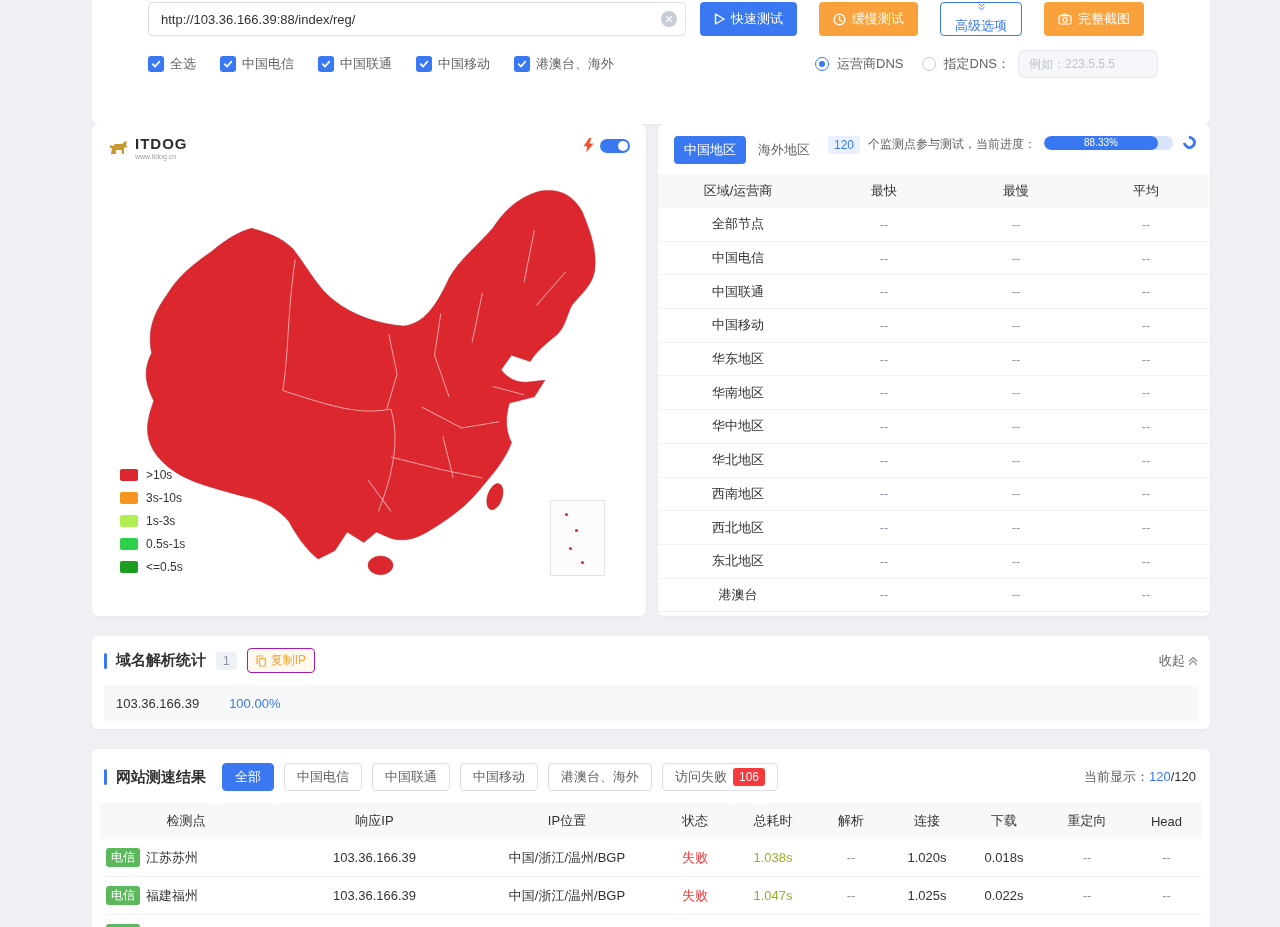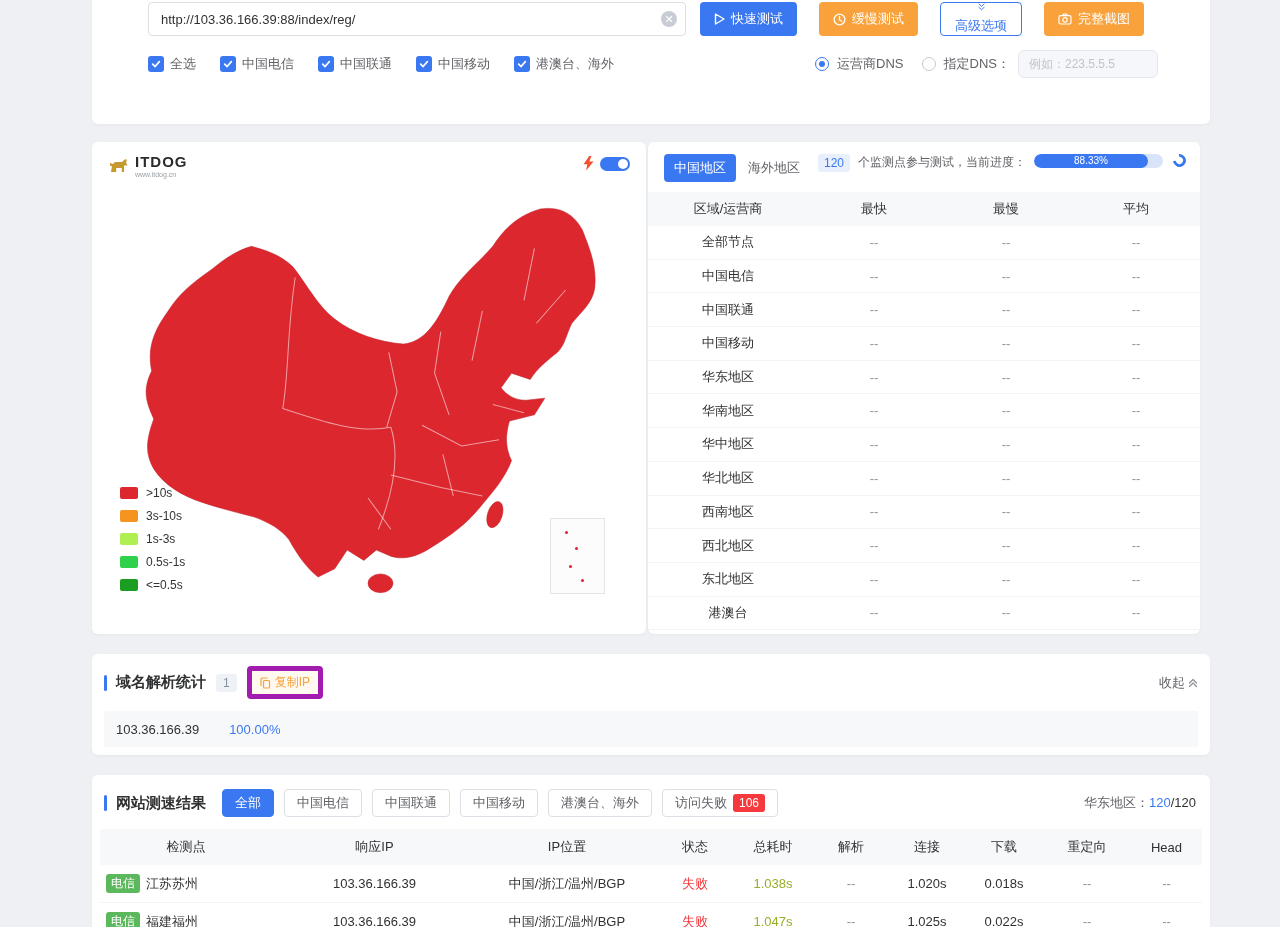--- a/index.html
+++ b/index.html
@@ -46,21 +46,21 @@
   .radio { width:14px; height:14px; border-radius:50%; border:1px solid #c6cad2; display:inline-block; position:relative; background:#fff; }
   .radio.on { border-color:#3a78f2; }
   .radio.on::after { content:""; position:absolute; left:3px; top:3px; width:6px; height:6px; border-radius:50%; background:#3a78f2; }
   .dns-input {
     width:140px; height:28px; background:#f5f7fa; border:1px solid #e4e7ed; border-radius:6px;
     padding:0 10px; font-size:12px; color:#606266; font-family:inherit;
   }
   .dns-input::placeholder { color:#c0c4cc; }
 
   
-  .main-row { display:flex; gap:2px; margin-top:18px; }
+  .main-row { display:flex; gap:12px; }
 
   
   .map-card { width:554px; height:492px; position:relative; overflow:hidden; }
   .logo { position:absolute; left:16px; top:12px; display:flex; align-items:center; gap:5px; }
   .logo-txt { line-height:1; }
   .logo-title { font-weight:bold; font-size:15px; letter-spacing:1px; color:#2b2b2b; }
   .logo-sub { font-size:7px; color:#9aa0a8; margin-top:2px; }
   .map-tools { position:absolute; right:16px; top:14px; display:flex; align-items:center; gap:6px; }
   .toggle { width:30px; height:14px; border-radius:7px; background:#3a78f2; position:relative; cursor:pointer; }
   .toggle::after { content:""; position:absolute; right:2px; top:2px; width:10px; height:10px; border-radius:50%; background:#fff; }
@@ -93,21 +93,21 @@
   .rt-row .rt-cell.name { color:#303133; }
 
   
   .dns-card { margin-top:20px; padding:12px 12px 8px 12px; }
   .sec-head { display:flex; align-items:center; }
   .blue-bar { width:3px; height:16px; background:#3a78f2; border-radius:2px; }
   .sec-title { font-size:15px; font-weight:bold; margin-left:9px; }
   .gray-badge { background:#eef1f6; color:#8a919f; border-radius:3px; font-size:12px; padding:2px 7px; margin-left:10px; }
   .copy-btn {
     margin-left:10px; display:inline-flex; align-items:center; gap:4px;
-    border:5px solid #a21caf; color:#f9a13b; background:#fff9ef;
+    border:1px solid #a21caf; color:#f9a13b; background:#fff9ef;
     border-radius:4px; font-size:12px; padding:3px 8px; cursor:pointer; font-family:inherit;
   }
   .collapse { margin-left:auto; color:#606266; font-size:13px; display:flex; align-items:center; gap:3px; cursor:pointer; }
   .dns-row { margin-top:12px; background:#f7f8fa; height:36px; display:flex; align-items:center; padding:0 12px; border-radius:2px; }
   .dns-ip { color:#303133; }
   .dns-pct { color:#3a78f2; margin-left:30px; }
 
   
   .res-card { margin-top:20px; padding:12px 8px 0 8px; height:191px; overflow:hidden; }
   .res-head-row { display:flex; align-items:center; padding:2px 6px 0 4px; }
@@ -440,21 +440,21 @@
           </button>
           <button class="filter-btn">
             <span>港澳台、海外</span>
           </button>
           <button class="filter-btn">
             <span>访问失败</span>
             <span class="fail-badge">106</span>
           </button>
         </div>
       <span class="display-info">
-        <span class="lbl">华东地区：</span><span class="cur">120</span><span>/120</span>
+        <span class="lbl">当前显示：</span><span class="cur">120</span><span>/120</span>
       </span>
     </div>
     <div class="res-table">
       <div class="res-hrow">
           <div class="res-cell">检测点</div>
           <div class="res-cell">响应IP</div>
           <div class="res-cell">IP位置</div>
           <div class="res-cell">状态</div>
           <div class="res-cell">总耗时</div>
           <div class="res-cell">解析</div>

